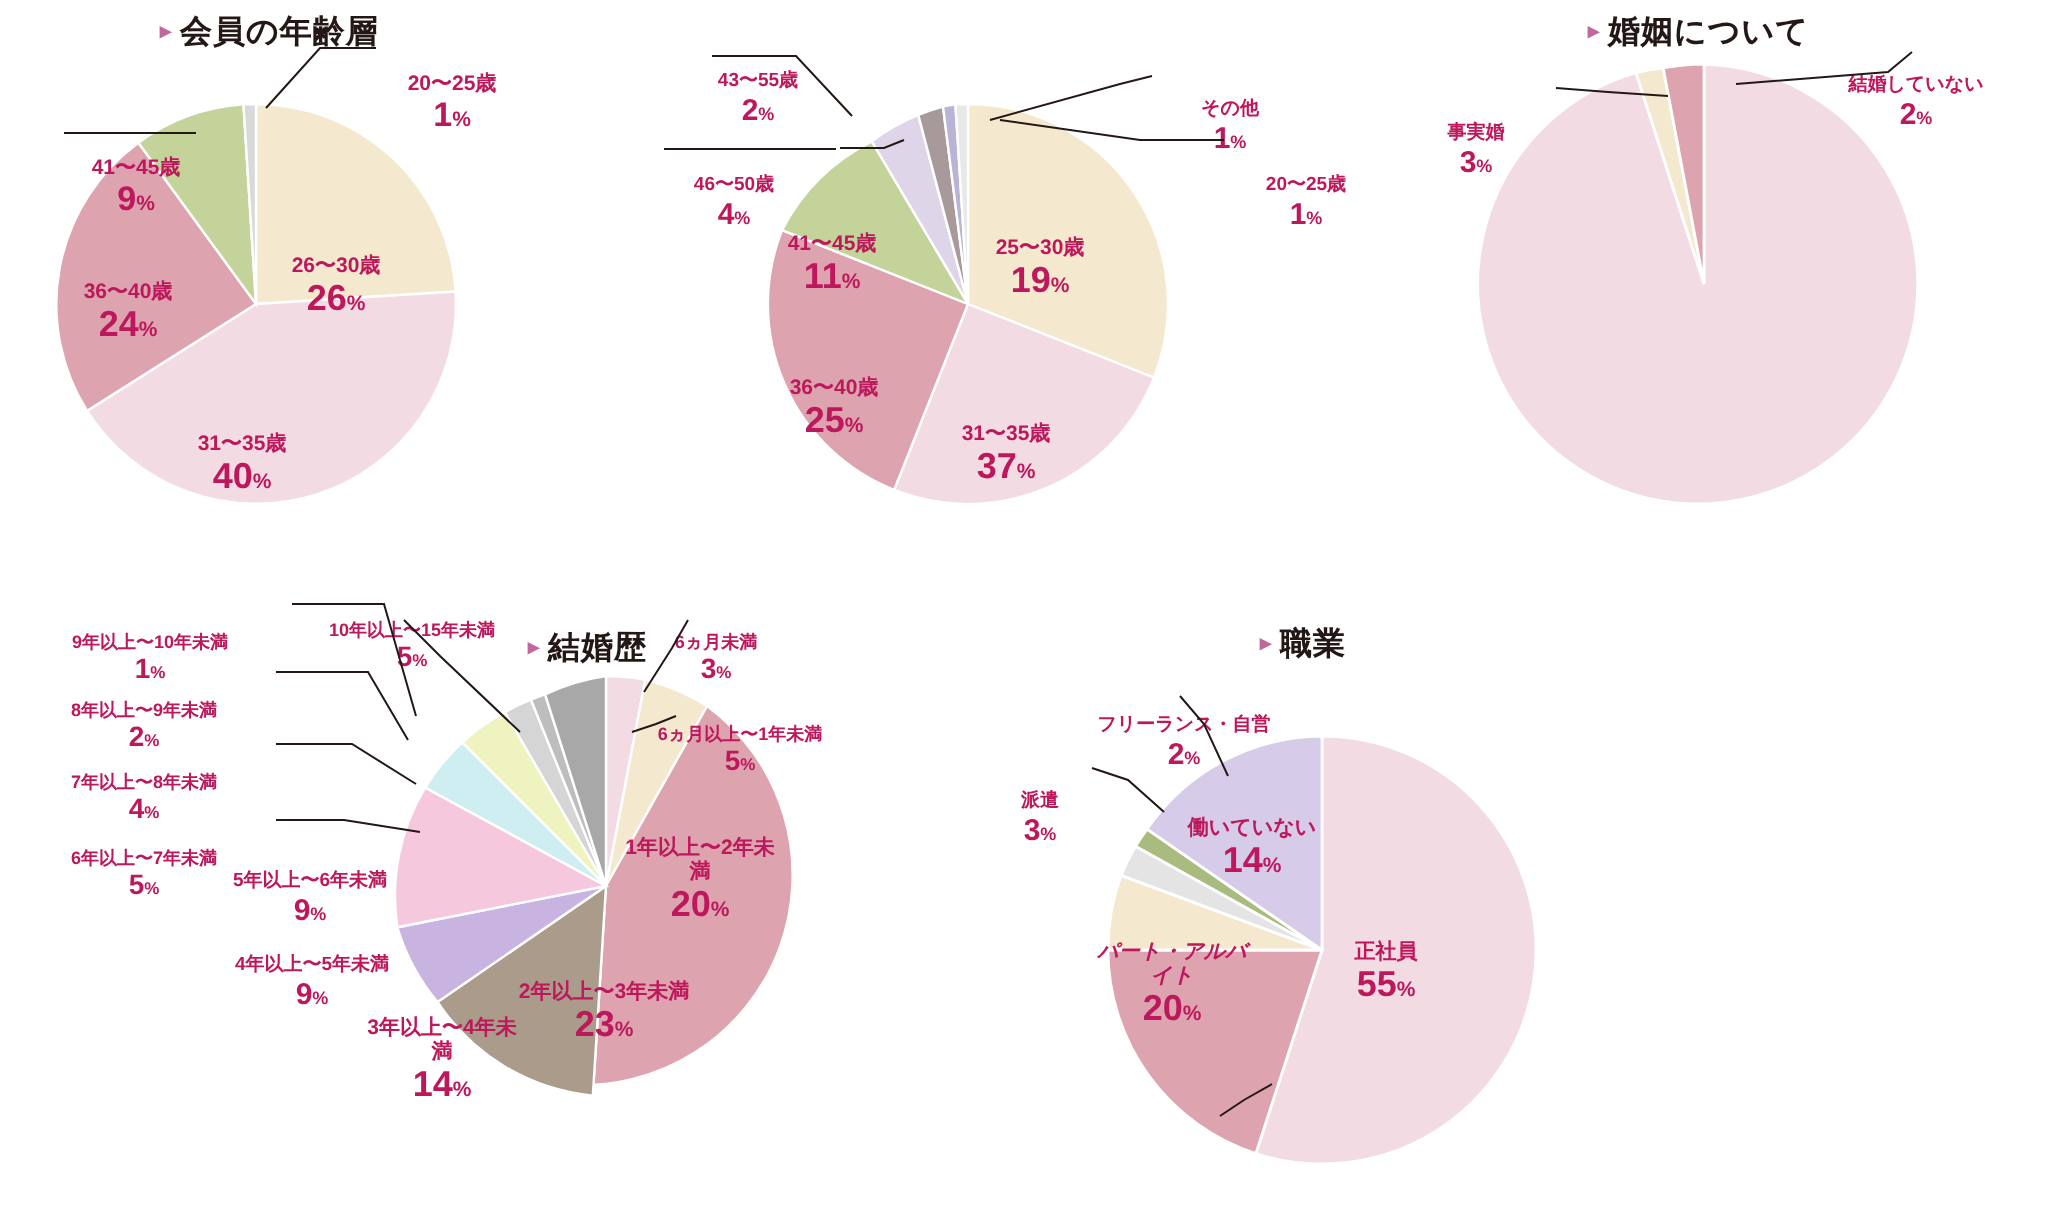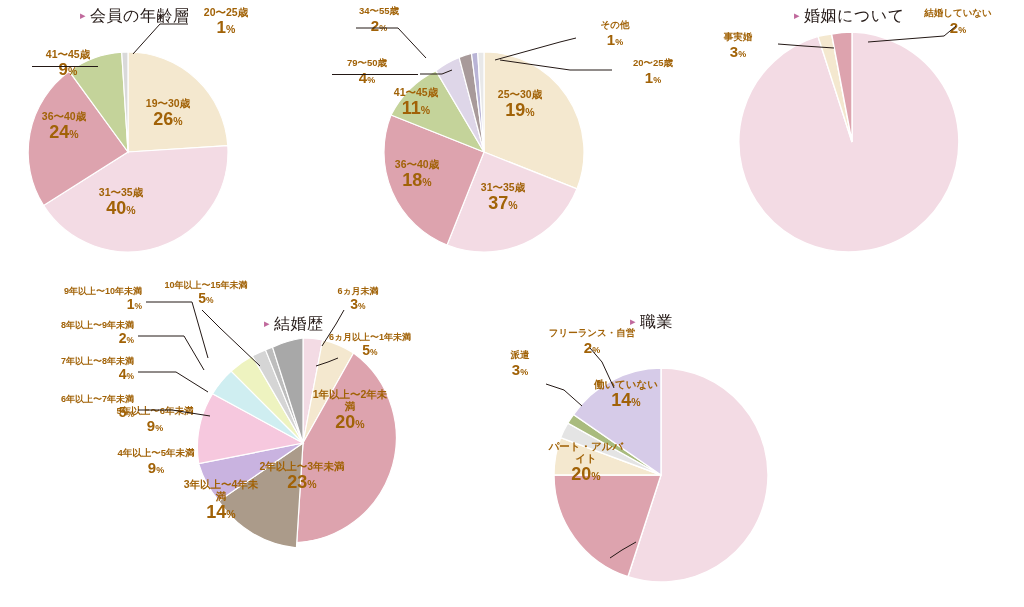--- a/index.html
+++ b/index.html
@@ -14,36 +14,37 @@
     font-family: "Liberation Sans", sans-serif;
     color: #231815;
     overflow: hidden;
   }
   .chart-block {
     position: absolute;
   }
   .chart-title {
     position: absolute;
     font-size: 16px;
-    font-weight: normal;
+    font-weight: bold;
     color: #231815;
     white-space: nowrap;
     letter-spacing: 0.5px;
   }
   .title-marker {
     color: #c0689c;
     font-size: 11px;
     margin-right: 4px;
     vertical-align: 2px;
   }
   .label {
     position: absolute;
     white-space: nowrap;
     line-height: 1.15;
-    color: #a16207;
+    color: #be185d;
+    margin-top: 30px;
   }
   .label .cat {
     display: block;
     font-size: 10.5px;
     font-weight: bold;
   }
   .label .val {
     display: block;
     font-size: 17px;
     font-weight: bold;
@@ -53,21 +54,21 @@
     font-weight: bold;
   }
   .label.inner .cat { font-size: 10.5px; }
   .label.inner .val { font-size: 18px; }
   .label.small .cat { font-size: 9.5px; }
   .label.small .val { font-size: 15px; }
   .label.small .val .pct { font-size: 9px; }
   .label.tiny .cat { font-size: 9px; }
   .label.tiny .val { font-size: 14px; }
   .label.tiny .val .pct { font-size: 8.5px; }
-  .label.ta-r { text-align: right; }
+  .label.ta-r { text-align: center; }
   .label.ta-c { text-align: center; }
   .underline {
     position: absolute;
     background: #231815;
     height: 1px;
   }
   svg.pie-svg {
     position: absolute;
     overflow: visible;
   }
@@ -87,21 +88,21 @@
     <path d="M110,110 L209.80,103.72 A100,100 0 0,1 25.53,163.44 Z" fill="#f3dbe4" stroke="#ffffff" stroke-width="1.2"></path>
 
     <path d="M110,110 L25.53,163.44 A100,100 0 0,1 51.22,29.39 Z" fill="#dda3ae" stroke="#ffffff" stroke-width="1.2"></path>
 
     <path d="M110,110 L51.22,29.39 A100,100 0 0,1 103.72,10.20 Z" fill="#c4d39a" stroke="#ffffff" stroke-width="1.2"></path>
 
     <path d="M110,110 L103.72,10.20 A100,100 0 0,1 110,10 Z" fill="#d9d9d9" stroke="#ffffff" stroke-width="1.2"></path>
   </svg>
 
   <div class="label inner ta-c" style="left:128px;top:97px;width:80px;">
-    <span class="cat">19〜30歳</span>
+    <span class="cat">26〜30歳</span>
     <span class="val"><span>26</span><span class="pct">%</span></span>
   </div>
 
   <div class="label inner ta-c" style="left:78px;top:186px;width:86px;">
     <span class="cat">31〜35歳</span>
     <span class="val"><span>40</span><span class="pct">%</span></span>
   </div>
 
   <div class="label inner ta-c" style="left:24px;top:110px;width:80px;">
     <span class="cat">36〜40歳</span>
@@ -147,35 +148,35 @@
   <div class="label inner ta-c" style="left:128px;top:88px;width:80px;">
     <span class="cat">25〜30歳</span>
     <span class="val"><span>19</span><span class="pct">%</span></span>
   </div>
   <div class="label inner ta-c" style="left:108px;top:181px;width:86px;">
     <span class="cat">31〜35歳</span>
     <span class="val"><span>37</span><span class="pct">%</span></span>
   </div>
   <div class="label inner ta-c" style="left:22px;top:158px;width:86px;">
     <span class="cat">36〜40歳</span>
-    <span class="val"><span>18</span><span class="pct">%</span></span>
+    <span class="val"><span>25</span><span class="pct">%</span></span>
   </div>
   <div class="label inner ta-c" style="left:24px;top:86px;width:80px;">
     <span class="cat">41〜45歳</span>
     <span class="val"><span>11</span><span class="pct">%</span></span>
   </div>
 
   <div class="label small ta-c" style="left:-30px;top:58px;width:90px;">
-    <span class="cat">79〜50歳</span>
+    <span class="cat">46〜50歳</span>
     <span class="val"><span>4</span><span class="pct">%</span></span>
   </div>
   <div class="underline" style="left:-20px;top:74px;width:86px;"></div>
 
   <div class="label small ta-c" style="left:-18px;top:6px;width:90px;">
-    <span class="cat">34〜55歳</span>
+    <span class="cat">43〜55歳</span>
     <span class="val"><span>2</span><span class="pct">%</span></span>
   </div>
 
   <div class="label small ta-c" style="left:228px;top:20px;width:70px;">
     <span class="cat">その他</span>
     <span class="val"><span>1</span><span class="pct">%</span></span>
   </div>
 
   <div class="label small ta-c" style="left:262px;top:58px;width:78px;">
     <span class="cat">20〜25歳</span>
@@ -331,28 +332,32 @@
 
     <path d="M115,115 L8,115 A107,107 0 0,1 14.58,77.67 Z" fill="#f4e8cf" stroke="#ffffff" stroke-width="1.4"></path>
 
     <path d="M115,115 L14.58,77.67 A107,107 0 0,1 21.78,63.09 Z" fill="#e4e4e4" stroke="#ffffff" stroke-width="1.4"></path>
 
     <path d="M115,115 L21.78,63.09 A107,107 0 0,1 27.54,54.53 Z" fill="#a9bb7e" stroke="#ffffff" stroke-width="1.4"></path>
 
     <path d="M115,115 L27.54,54.53 A107,107 0 0,1 115,8 Z" fill="#d6cbe8" stroke="#ffffff" stroke-width="1.4"></path>
   </svg>
 
+  <div class="label inner ta-c" style="left:160px;top:140px;width:86px;">
+    <span class="cat">正社員</span>
+    <span class="val"><span>55</span><span class="pct">%</span></span>
+  </div>
 
   <div class="label inner ta-c" style="left:58px;top:140px;width:76px;">
-    <span class="cat" style="white-space:normal;">パート・アルバイト</span>
+    <span class="cat" style="white-space:normal;font-style:italic;">パート・アルバイト</span>
     <span class="val"><span>20</span><span class="pct">%</span></span>
   </div>
 
 
-  <div class="label small ta-c" style="left:-2px;top:50px;width:64px;">
+  <div class="label small ta-c" style="left:-2px;top:66px;width:64px;">
     <span class="cat">派遣</span>
     <span class="val"><span>3</span><span class="pct">%</span></span>
   </div>
 
   <div class="label small ta-c" style="left:34px;top:28px;width:136px;">
     <span class="cat">フリーランス・自営</span>
     <span class="val"><span>2</span><span class="pct">%</span></span>
   </div>
 
   <div class="label inner ta-c" style="left:96px;top:78px;width:80px;">

